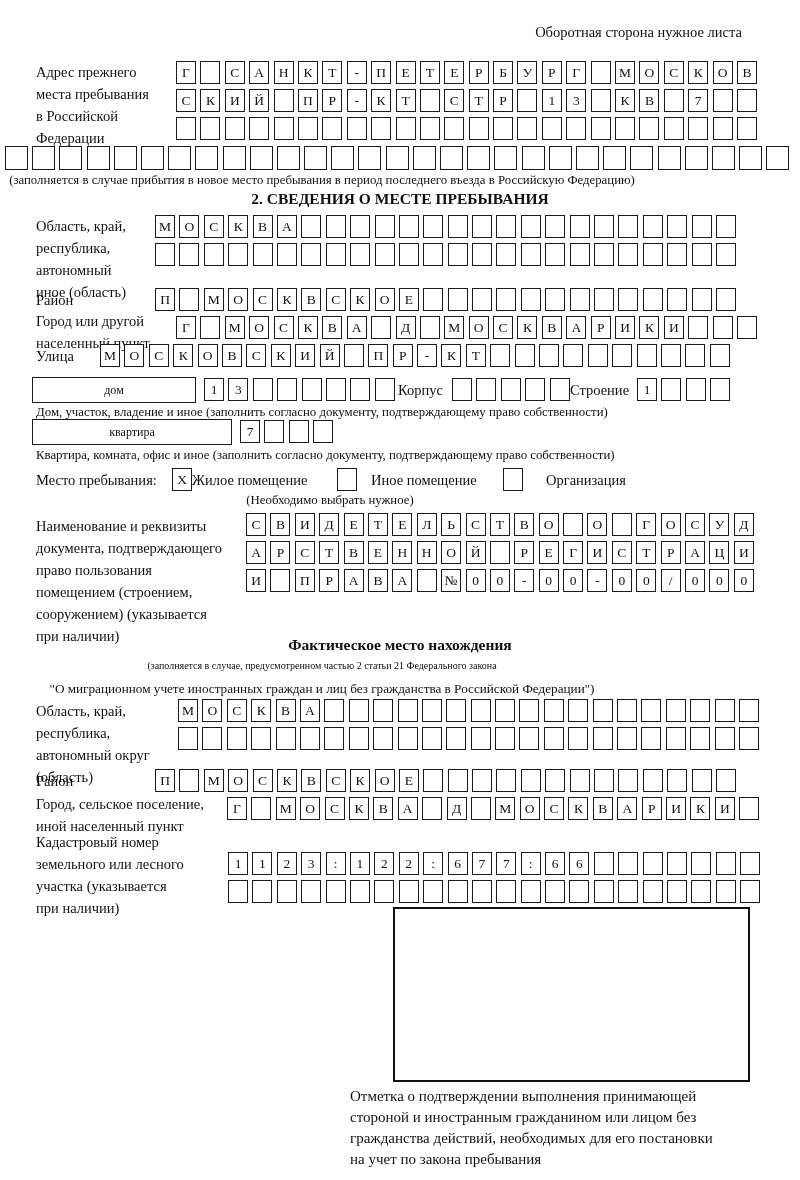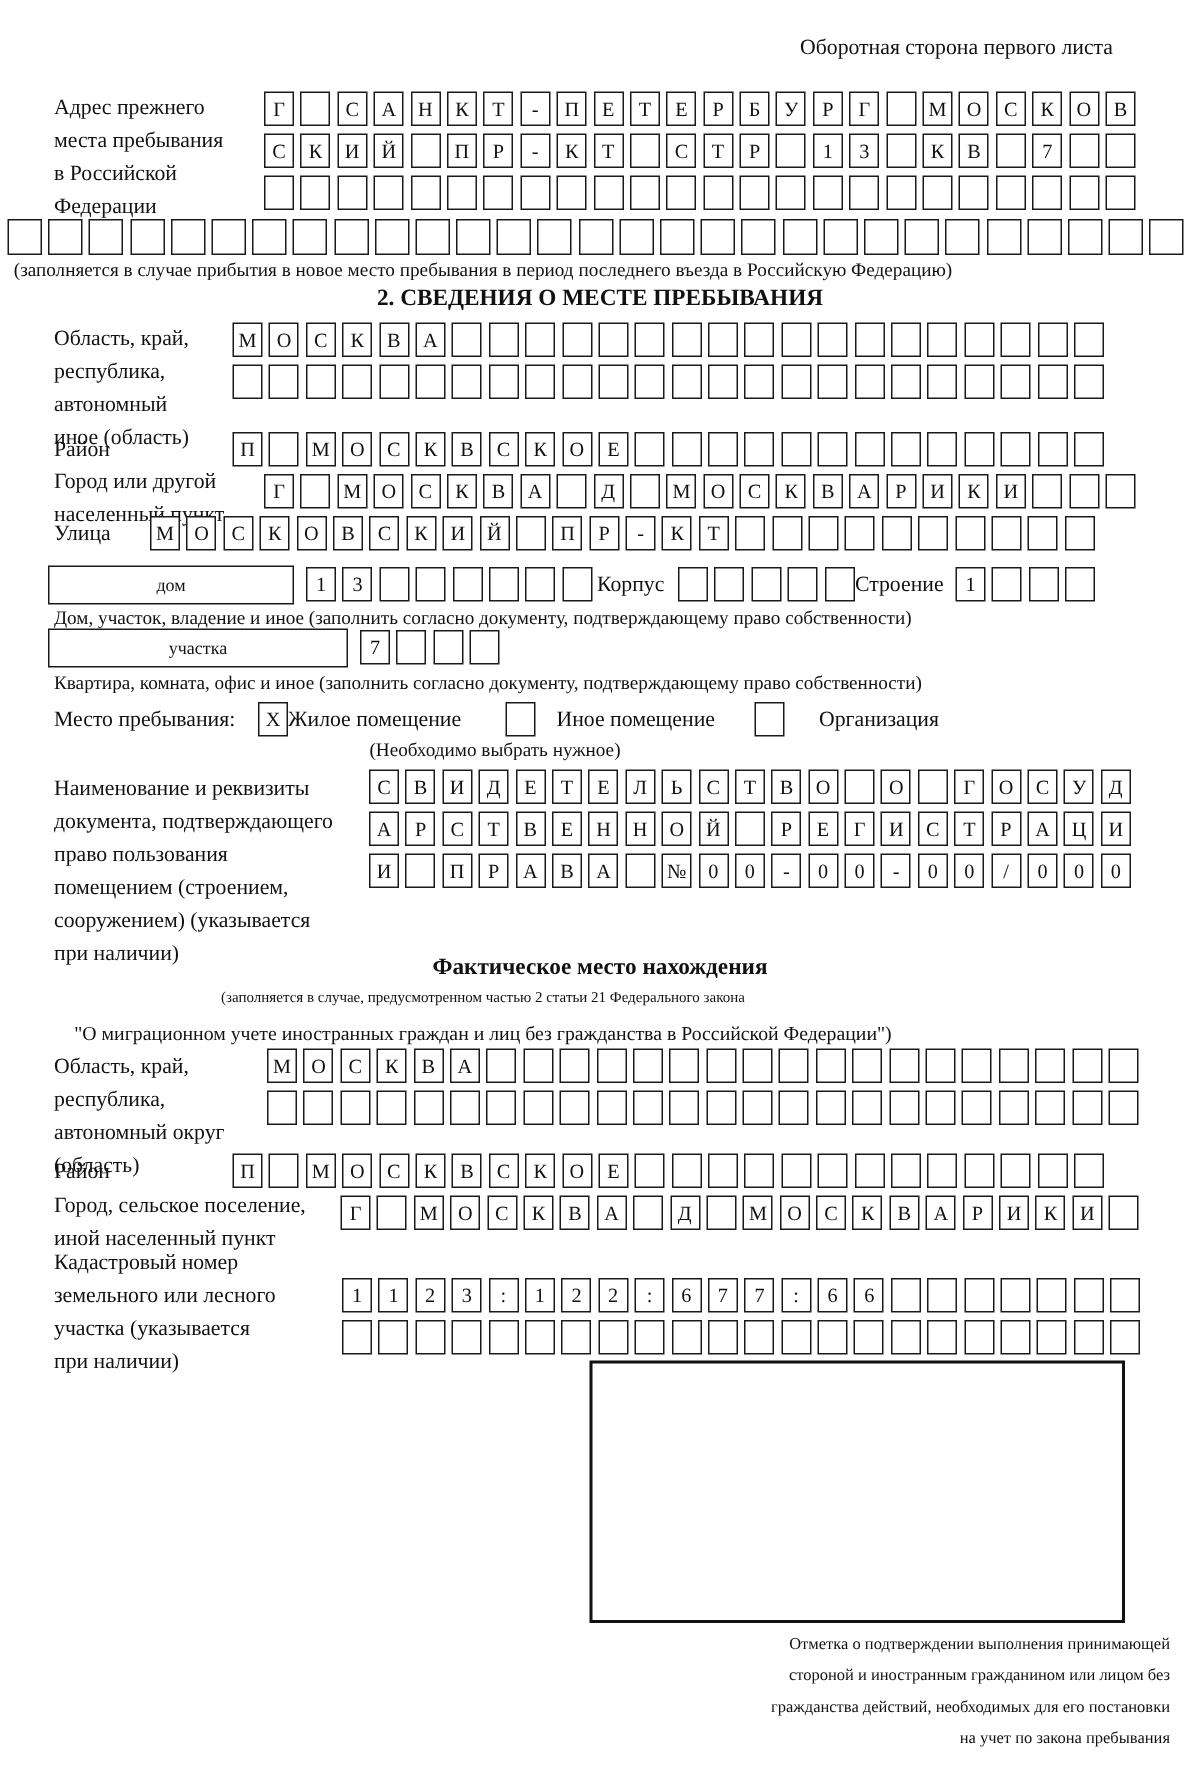--- a/index.html
+++ b/index.html
@@ -19,30 +19,30 @@
     font-size:13.5px;line-height:1;background:#fff;
   }
   .row.wide{gap:4.2px;}
   .row.wide .cell{width:23px;height:24px;}
   .wbox{
     position:absolute;box-sizing:border-box;border:1.6px solid #1a1a1a;height:26px;
     display:flex;align-items:center;justify-content:center;font-size:12px;background:#fff;
   }
   .bigbox{position:absolute;box-sizing:border-box;border:2px solid #111;background:#fff;}
   .stampcap{
-    position:absolute;left:350px;top:1086px;width:430px;text-align:right;
-    font-size:11px;line-height:21px;font-family:Liberation Serif, serif;
+    position:absolute;left:350px;top:1086px;width:430px;text-align:left;
+    font-size:15px;line-height:21px;font-family:Liberation Serif, serif;
   }
 </style>
 </head>
 <body>
 
 <div class="page">
 
-  <div class="hdr">Оборотная сторона первого листа</div>
+  <div class="hdr">Оборотная сторона нужное листа</div>
 
   <div class="lbl" style="left:36px;top:62px">Адрес прежнего</div>
   <div class="lbl" style="left:36px;top:84px">места пребывания</div>
   <div class="lbl" style="left:36px;top:106px">в Российской</div>
   <div class="lbl" style="left:36px;top:128px">Федерации</div>
   <div class="row" style="left:176px;top:61px">
       <span class="cell">Г</span>
       <span class="cell"></span>
       <span class="cell">С</span>
       <span class="cell">А</span>
@@ -319,21 +319,21 @@
     </div>
   <div class="lbl" style="left:570px;top:380px">Строение</div>
   <div class="row" style="left:637px;top:378px">
       <span class="cell">1</span>
       <span class="cell"></span>
       <span class="cell"></span>
       <span class="cell"></span>
     </div>
   <div class="cap" style="left:36px;top:405px">Дом, участок, владение и иное (заполнить согласно документу, подтверждающему право собственности)</div>
 
-  <div class="wbox" style="left:32px;top:419px;width:200px">участка</div>
+  <div class="wbox" style="left:32px;top:419px;width:200px">квартира</div>
   <div class="row" style="left:240px;top:420px">
       <span class="cell">7</span>
       <span class="cell"></span>
       <span class="cell"></span>
       <span class="cell"></span>
     </div>
   <div class="cap" style="left:36px;top:448px">Квартира, комната, офис и иное (заполнить согласно документу, подтверждающему право собственности)</div>
 
   <div class="lbl" style="left:36px;top:470px">Место пребывания:</div>
   <div class="row" style="left:172px;top:468px">

